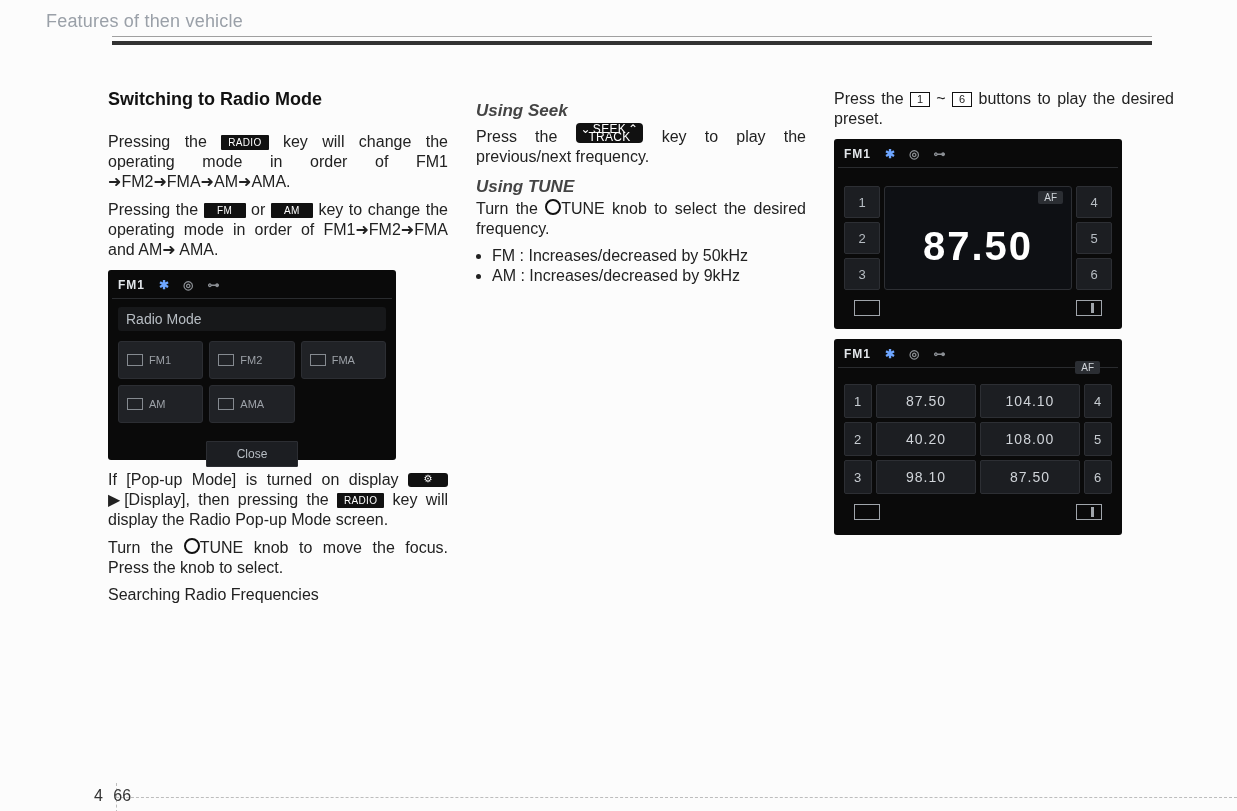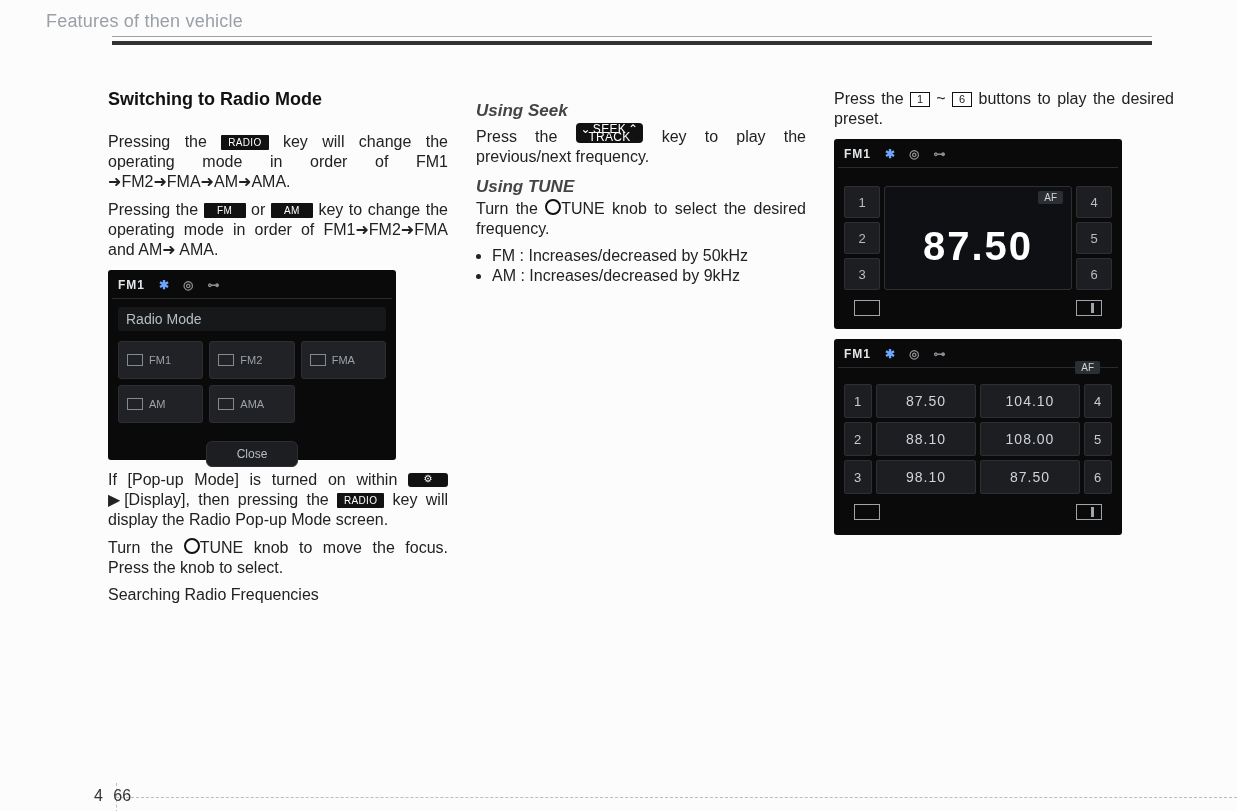--- a/index.html
+++ b/index.html
@@ -178,21 +178,21 @@
   width: 14px; height: 10px;
   border: 1px solid #858a90;
   display: inline-block;
 }
 .close-btn {
   margin: 18px auto 0 auto;
   width: 90px;
   height: 24px;
   background: #1c1e22;
   border: 1px solid #2c2e33;
-  border-radius: 6px;
+  border-radius: 1px;
   color: #b7bdc3;
   font-size: 12px;
   display: flex;
   align-items: center;
   justify-content: center;
 }
 .freq-layout {
   display: grid;
   grid-template-columns: 36px 1fr 36px;
   gap: 4px;
@@ -429,21 +429,21 @@
             </div>
           <div class="grid-btn">
               <span class="ric"></span>
               <span>AMA</span>
             </div>
         </div>
         <div class="close-btn">Close</div>
       </div>
 
       <p class="body justify">
-        <span>If [Pop-up Mode] is turned on within </span>
+        <span>If [Pop-up Mode] is turned on display </span>
         <span class="gear-box"></span>
         <span>▶[Display], then pressing the </span>
         <span class="inline-key">RADIO</span>
         <span> key will display the Radio Pop-up Mode screen.</span>
       </p>
 
       <p class="body justify">
         Turn the <span class="tune-knob"></span>TUNE knob to move the focus. Press the knob to select.
       </p>
 
@@ -522,21 +522,21 @@
         </div>
         <div class="small-af">AF</div>
         <div class="hr"></div>
         <div class="list-layout">
           <div class="list-cell label">1</div>
           <div class="list-cell">87.50</div>
           <div class="list-cell">104.10</div>
           <div class="list-cell label">4</div>
 
           <div class="list-cell label">2</div>
-          <div class="list-cell">88.10</div>
+          <div class="list-cell">40.20</div>
           <div class="list-cell">108.00</div>
           <div class="list-cell label">5</div>
 
           <div class="list-cell label">3</div>
           <div class="list-cell">98.10</div>
           <div class="list-cell">87.50</div>
           <div class="list-cell label">6</div>
         </div>
         <div class="bottombar">
           <span class="bicon"></span>

